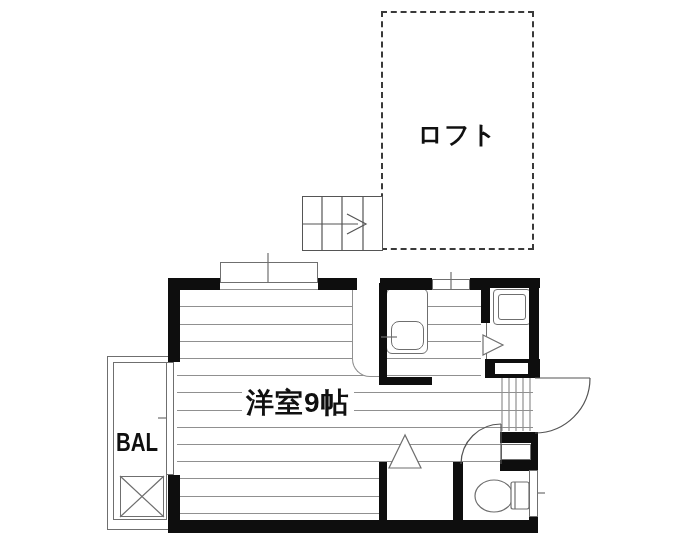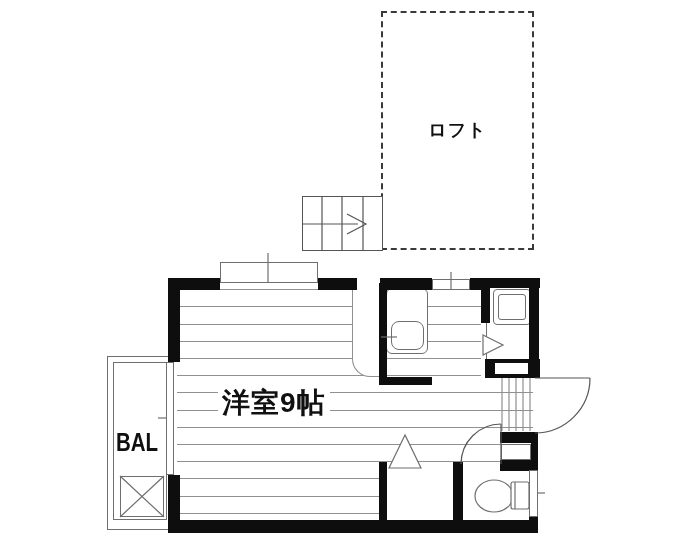--- a/index.html
+++ b/index.html
@@ -25,21 +25,21 @@
   svg .door{stroke:var(--door);fill:none;stroke-width:1.2;}
   svg .tri{stroke:var(--fixture);fill:#ffffff;stroke-width:1.2;}
   svg .fill{fill:#ffffff;stroke:var(--fixture);stroke-width:1.2;}
 </style>
 </head>
 <body>
 
 <div class="plan">
 
   <div class="abs" style="left:381px;top:11px;width:153px;height:239px;border:2px dashed var(--dash);box-sizing:border-box;z-index:5;"></div>
-  <div class="label" style="left:381px;top:118px;width:153px;text-align:center;font-size:18px;letter-spacing:1px;">ロフト</div>
+  <div class="label" style="left:381px;top:118px;width:153px;text-align:center;font-size:25px;letter-spacing:1px;">ロフト</div>
 
   <div class="whitebox bordered" style="left:302px;top:196px;width:81px;height:55px;z-index:6;border-color:var(--door);"></div>
 
   <div class="stripes"></div>
 
   <div class="whitebox" style="left:352px;top:287px;width:34px;height:90px;z-index:15;
               border-left:1px solid var(--floor);border-bottom:1px solid var(--floor);
               border-bottom-left-radius:18px;box-sizing:border-box;"></div>
 
   <div class="whitebox bordered" style="left:386px;top:288px;width:42px;height:66px;border-radius:6px;z-index:16;"></div>
@@ -79,21 +79,21 @@
   <div class="w" style="left:379px;top:462px;width:8px;height:60px;"></div>
   <div class="w" style="left:453px;top:462px;width:10px;height:60px;"></div>
   <div class="w" style="left:529px;top:514px;width:9px;height:10px;"></div>
   <div class="w" style="left:168px;top:520px;width:370px;height:13px;"></div>
 
   <div class="whitebox bordered" style="left:220px;top:262px;width:98px;height:21px;z-index:34;"></div>
   <div class="whitebox bordered" style="left:432px;top:279px;width:38px;height:11px;z-index:34;"></div>
   <div class="whitebox bordered" style="left:166px;top:362px;width:8px;height:113px;z-index:34;"></div>
   <div class="whitebox bordered" style="left:529px;top:470px;width:9px;height:47px;z-index:34;"></div>
 
-  <div class="label" style="left:218px;top:384px;font-size:28px;background:#ffffff;padding:0 4px;letter-spacing:1px;">洋室9帖</div>
+  <div class="label" style="left:242px;top:384px;font-size:28px;background:#ffffff;padding:0 4px;letter-spacing:1px;">洋室9帖</div>
 
   <svg class="overlay" width="700" height="550" viewBox="0 0 700 550">
 
     <g>
       <path class="door" d="M322 197 V250 M342 197 V250 M363 197 V250"></path>
       <path class="door" d="M302 224 H358"></path>
       <path class="door" d="M347 214 L366 224 L347 234"></path>
     </g>
 
     <path class="fix" d="M268 253 V283"></path>

